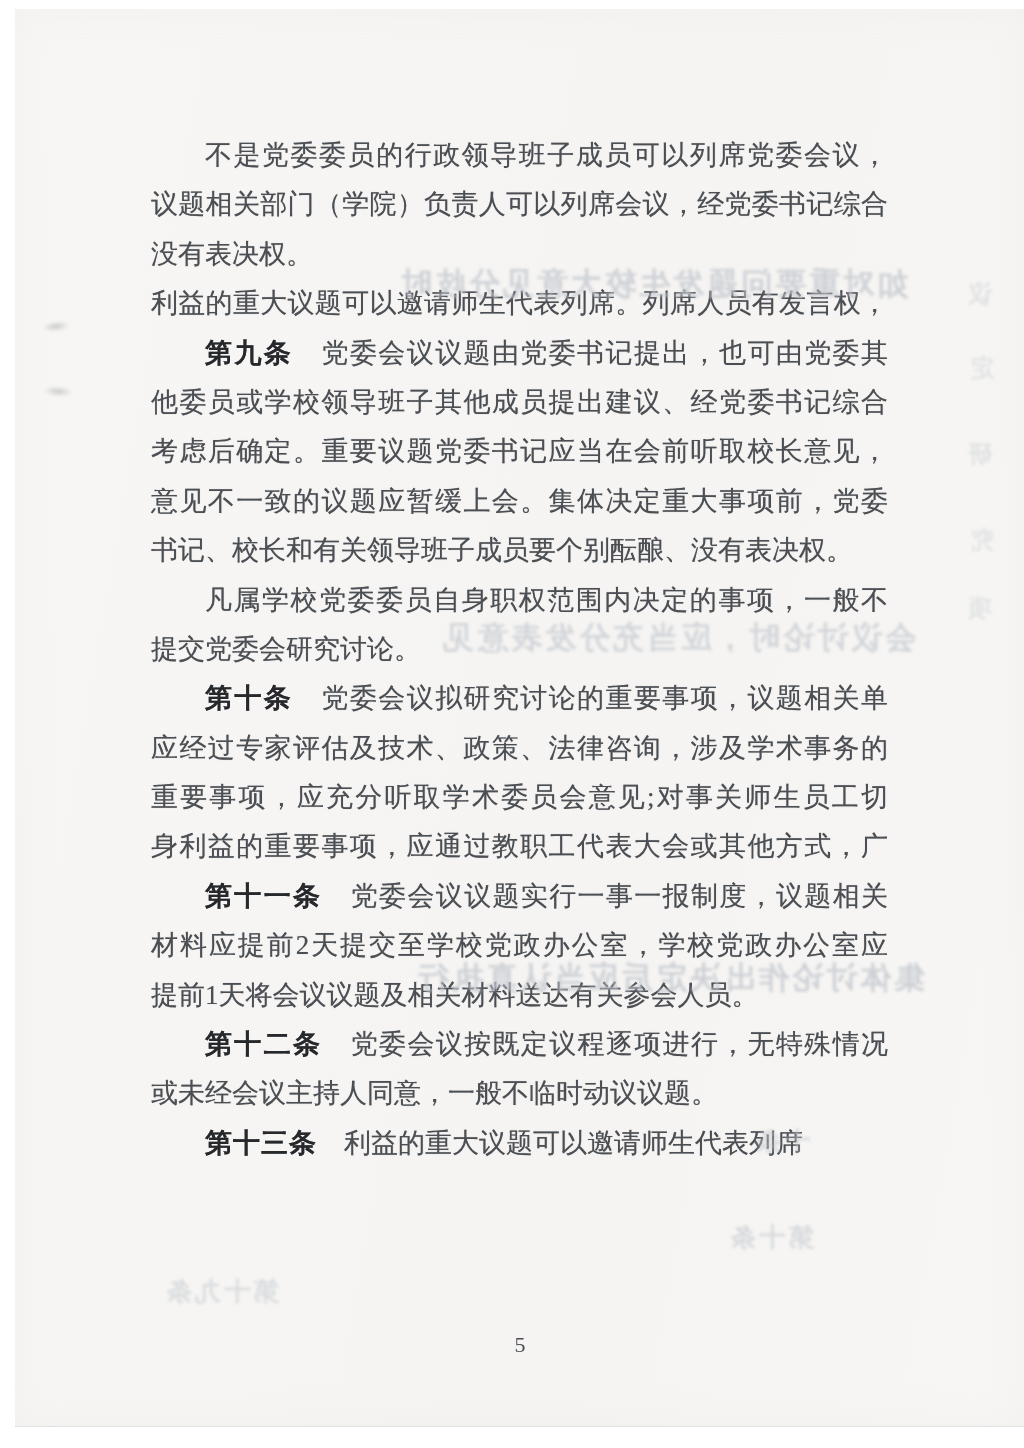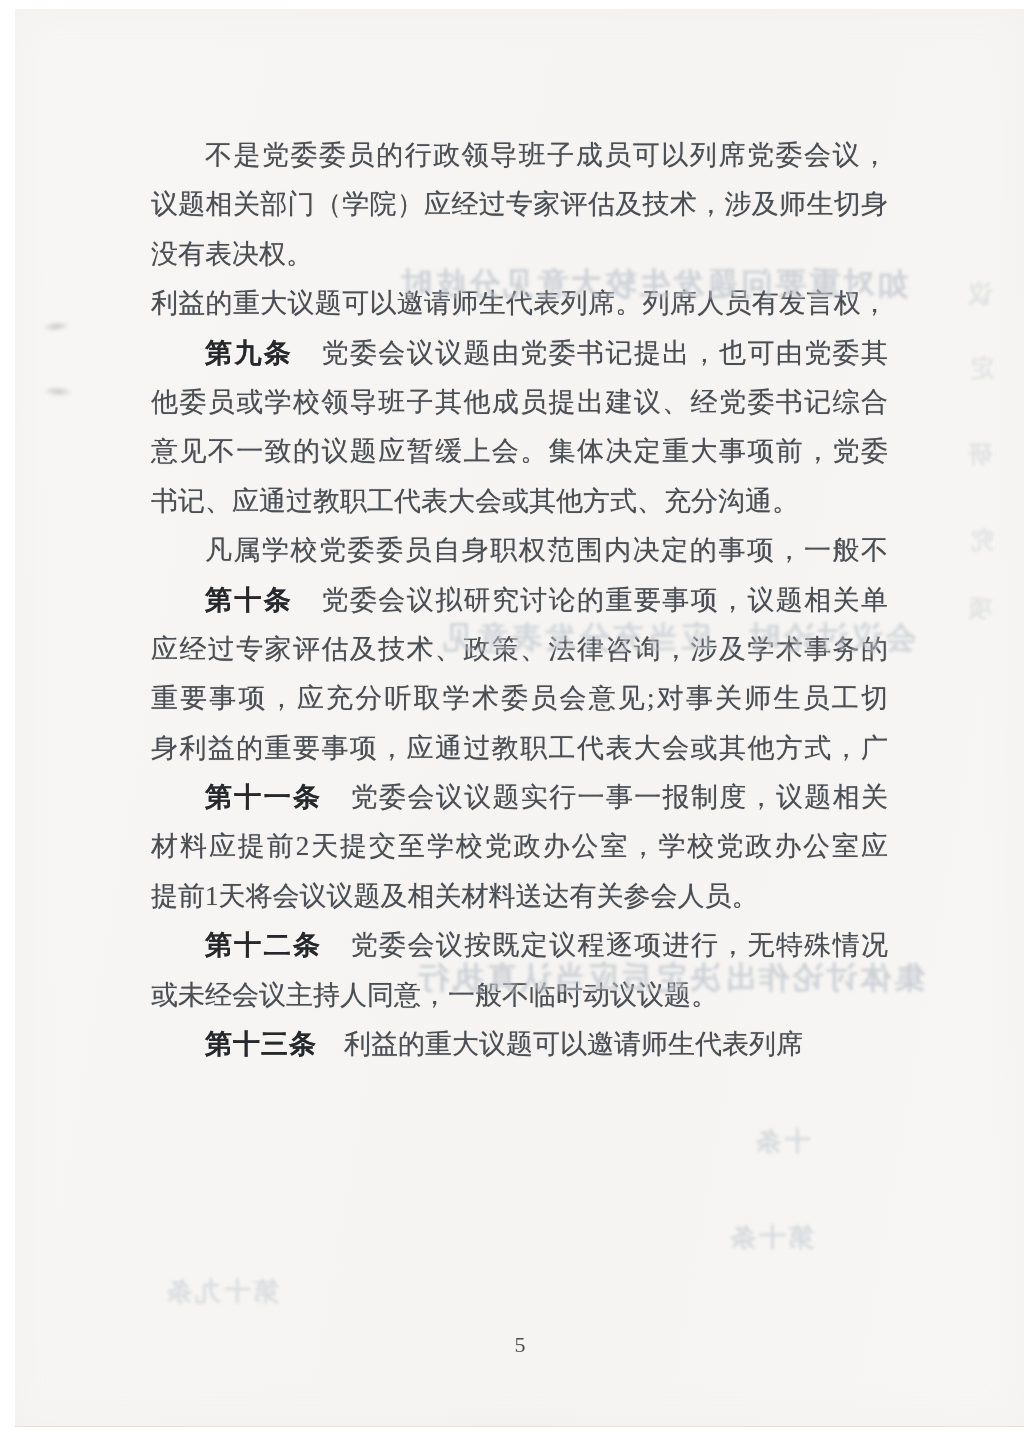--- a/index.html
+++ b/index.html
@@ -75,28 +75,30 @@
 </head>
 <body>
 
 <div class="paper">
 
   <div class="smudge s1"></div>
   <div class="smudge s2"></div>
 
   <div class="text-block">
       <div class="line ind"><span>不是党委委员的行政领导班子成员可以列席党委会议，</span></div>
-      <div class="line"><span>议题相关部门（学院）应经过专家评估及技术，涉及师生切身</span></div>
+      <div class="line"><span>议题相关部门（学院）负责人可以列席会议，经党委书记综合</span></div>
       <div class="line nj"><span>没有表决权。</span></div>
       <div class="line"><span>利益的重大议题可以邀请师生代表列席。列席人员有发言权，</span></div>
       <div class="line ind"><span class="hd">第九条</span><span>　党委会议议题由党委书记提出，也可由党委其</span></div>
       <div class="line"><span>他委员或学校领导班子其他成员提出建议、经党委书记综合</span></div>
+      <div class="line"><span>考虑后确定。重要议题党委书记应当在会前听取校长意见，</span></div>
       <div class="line"><span>意见不一致的议题应暂缓上会。集体决定重大事项前，党委</span></div>
-      <div class="line nj"><span>书记、应通过教职工代表大会或其他方式、充分沟通。</span></div>
+      <div class="line nj"><span>书记、校长和有关领导班子成员要个别酝酿、没有表决权。</span></div>
       <div class="line ind"><span>凡属学校党委委员自身职权范围内决定的事项，一般不</span></div>
+      <div class="line nj"><span>提交党委会研究讨论。</span></div>
       <div class="line ind"><span class="hd">第十条</span><span>　党委会议拟研究讨论的重要事项，议题相关单</span></div>
       <div class="line"><span>应经过专家评估及技术、政策、法律咨询，涉及学术事务的</span></div>
       <div class="line"><span>重要事项，应充分听取学术委员会意见;对事关师生员工切</span></div>
       <div class="line"><span>身利益的重要事项，应通过教职工代表大会或其他方式，广</span></div>
       <div class="line ind"><span class="hd">第十一条</span><span>　党委会议议题实行一事一报制度，议题相关</span></div>
       <div class="line"><span>材料应提前2天提交至学校党政办公室，学校党政办公室应</span></div>
       <div class="line nj"><span>提前1天将会议议题及相关材料送达有关参会人员。</span></div>
       <div class="line ind"><span class="hd">第十二条</span><span>　党委会议按既定议程逐项进行，无特殊情况</span></div>
       <div class="line nj"><span>或未经会议主持人同意，一般不临时动议议题。</span></div>
       <div class="line ind nj"><span class="hd">第十三条</span><span>　利益的重大议题可以邀请师生代表列席</span></div>

